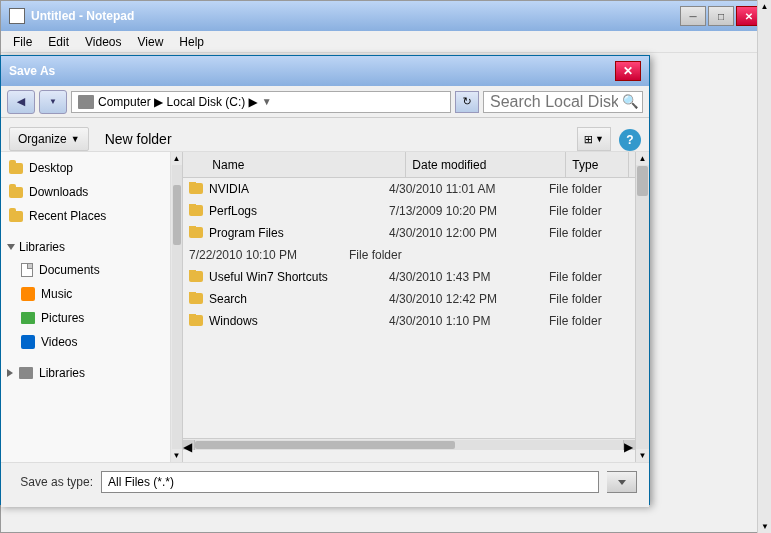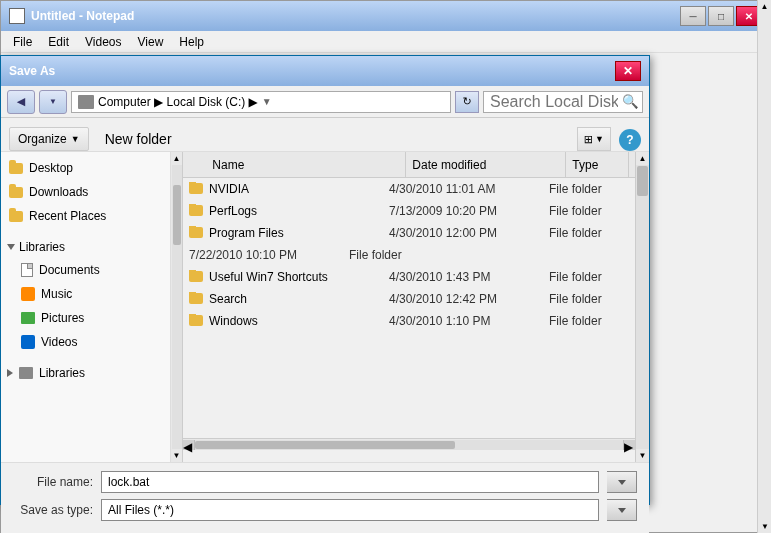--- a/index.html
+++ b/index.html
@@ -748,27 +748,20 @@
       <div style="font-size:8px;cursor:pointer;padding:2px;text-align:center;">▲</div>
       <div style="flex:1;background:#e0e0e0;position:relative;">
         <div style="height:30px;background:#b8b8b8;margin:1px;border-radius:2px;"></div>
       </div>
       <div style="font-size:8px;cursor:pointer;padding:2px;text-align:center;">▼</div>
     </div>
   </div>
 
   <div class="bottom-section">
     <div class="field-row">
-      <label class="field-label">File name:</label>
-      <input class="field-input" type="text" id="filename-input" value="lock.bat" style="">
-      <div class="field-dropdown">
-        <div class="dropdown-arrow"></div>
-      </div>
-    </div>
-    <div class="field-row">
       <label class="field-label">Save as type:</label>
       <input class="field-input" type="text" id="savetype-input" value="All Files (*.*)" style="">
       <div class="field-dropdown">
         <div class="dropdown-arrow"></div>
       </div>
     </div>
   </div>
 
 </div>
 

